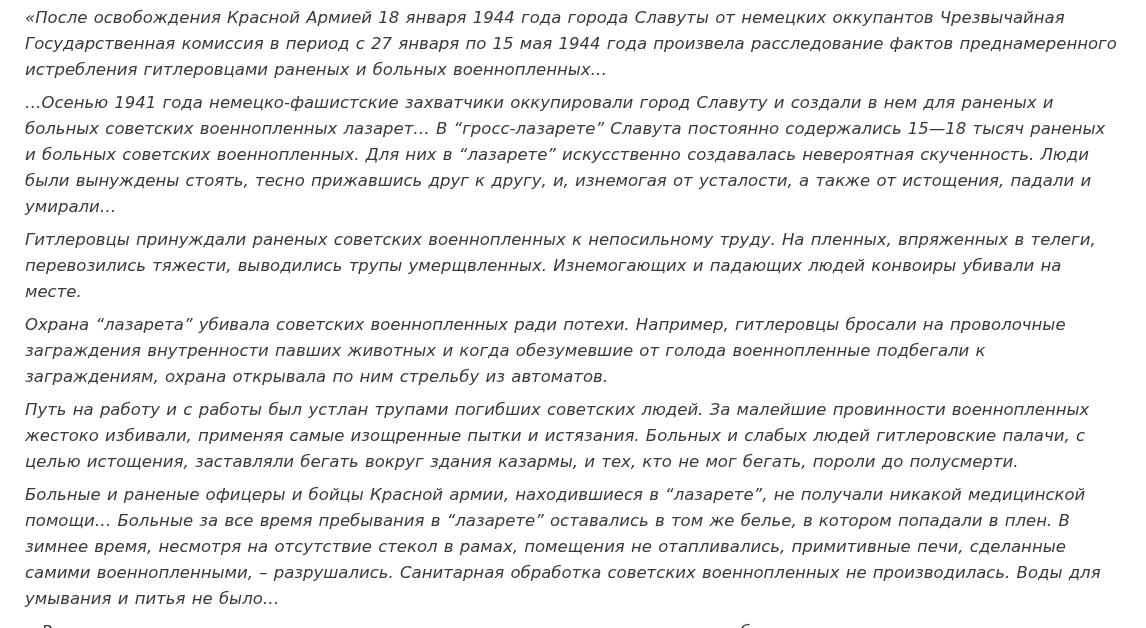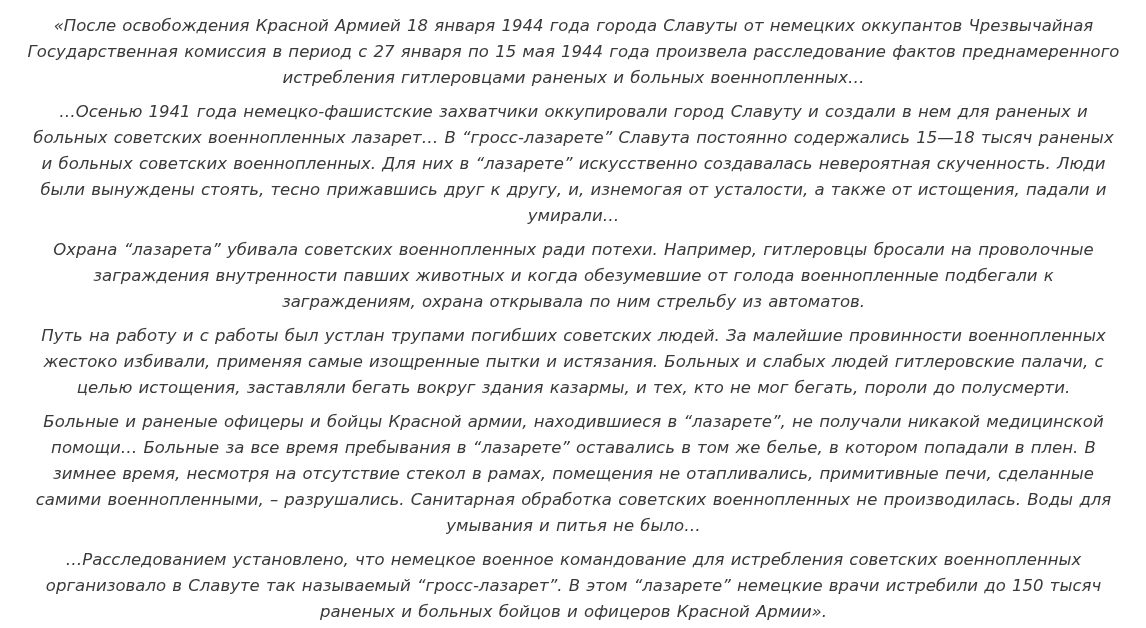--- a/index.html
+++ b/index.html
@@ -14,28 +14,29 @@
     min-height: 628px;
     padding: 5px 24px 10px 25px;
     font-family: "DejaVu Sans", "Liberation Sans", sans-serif;
     font-style: italic;
     font-size: 16.5px;
     line-height: 26px;
     color: #3a3a3a;
     background: #ffffff;
   }
   .article p {
-    margin: 8px 0 7px 0;
-    text-align: center;
+    margin: 0 0 7px 0;
+    text-align: left;
     word-spacing: 1px;
   }
 </style>
 </head>
 <body>
 
 <div class="article">
   <p>«После освобождения Красной Армией 18 января 1944 года города Славуты от немецких оккупантов Чрезвычайная Государственная комиссия в период с 27 января по 15 мая 1944 года произвела расследование фактов преднамеренного истребления гитлеровцами раненых и больных военнопленных…</p>
   <p>…Осенью 1941 года немецко-фашистские захватчики оккупировали город Славуту и создали в нем для раненых и больных советских военнопленных лазарет… В “гросс-лазарете” Славута постоянно содержались 15—18 тысяч раненых и больных советских военнопленных. Для них в “лазарете” искусственно создавалась невероятная скученность. Люди были вынуждены стоять, тесно прижавшись друг к другу, и, изнемогая от усталости, а также от истощения, падали и умирали…</p>
+  <p>Гитлеровцы принуждали раненых советских военнопленных к непосильному труду. На пленных, впряженных в телеги, перевозились тяжести, выводились трупы умерщвленных. Изнемогающих и падающих людей конвоиры убивали на месте.</p>
   <p>Охрана “лазарета” убивала советских военнопленных ради потехи. Например, гитлеровцы бросали на проволочные заграждения внутренности павших животных и когда обезумевшие от голода военнопленные подбегали к заграждениям, охрана открывала по ним стрельбу из автоматов.</p>
   <p>Путь на работу и с работы был устлан трупами погибших советских людей. За малейшие провинности военнопленных жестоко избивали, применяя самые изощренные пытки и истязания. Больных и слабых людей гитлеровские палачи, с целью истощения, заставляли бегать вокруг здания казармы, и тех, кто не мог бегать, пороли до полусмерти.</p>
   <p>Больные и раненые офицеры и бойцы Красной армии, находившиеся в “лазарете”, не получали никакой медицинской помощи… Больные за все время пребывания в “лазарете” оставались в том же белье, в котором попадали в плен. В зимнее время, несмотря на отсутствие стекол в рамах, помещения не отапливались, примитивные печи, сделанные самими военнопленными, – разрушались. Санитарная обработка советских военнопленных не производилась. Воды для умывания и питья не было…</p>
   <p>…Расследованием установлено, что немецкое военное командование для истребления советских военнопленных организовало в Славуте так называемый “гросс-лазарет”. В этом “лазарете” немецкие врачи истребили до 150 тысяч раненых и больных бойцов и офицеров Красной Армии».</p>
 </div>
 
 </body></html>

